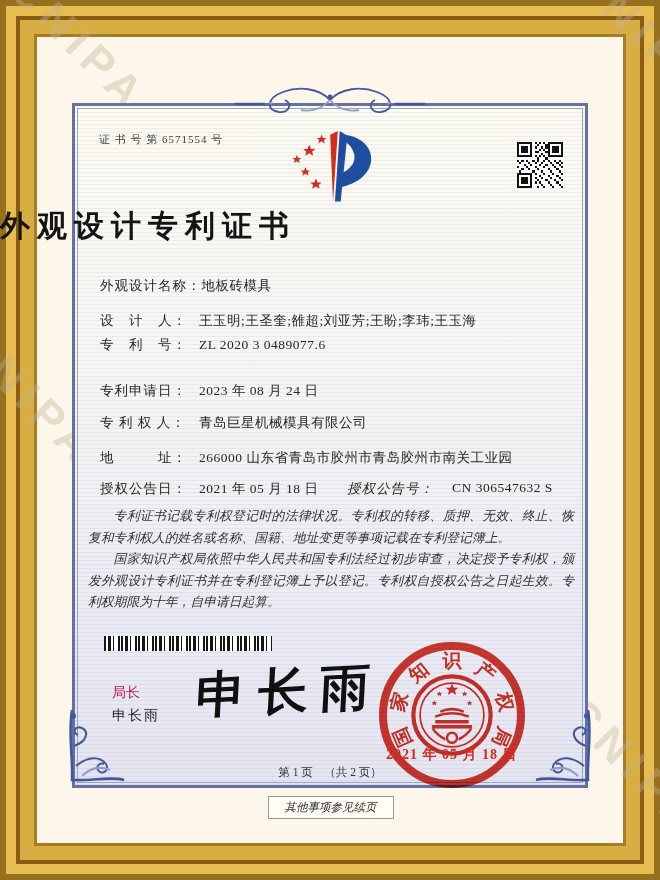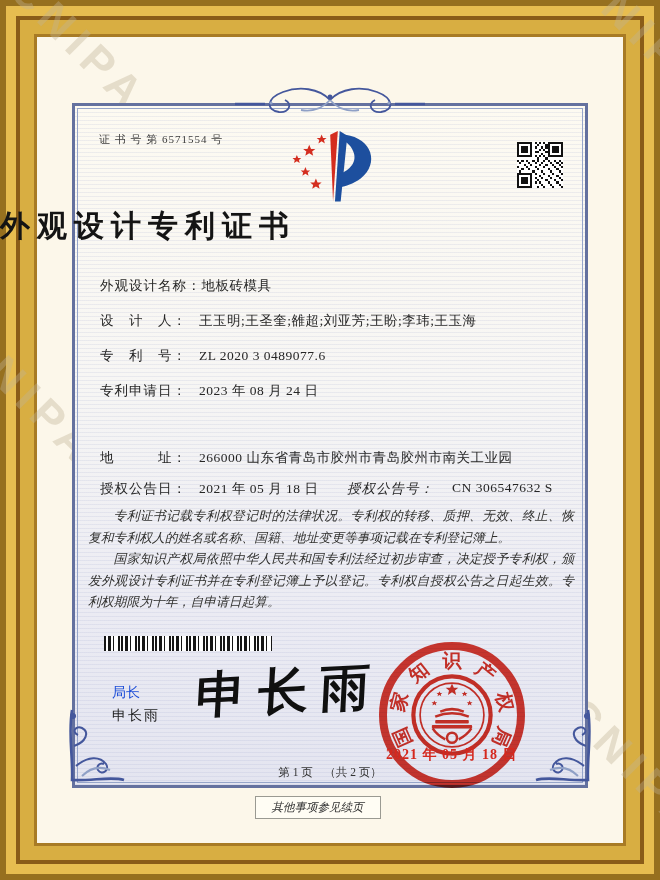--- a/index.html
+++ b/index.html
@@ -45,37 +45,37 @@
   .flabel{display:inline-block;min-width:99px;letter-spacing:1px;}
   .fvalue{letter-spacing:.5px;}
   .flabel2{position:absolute;left:247px;letter-spacing:1px;font-style:italic;}
   .fvalue2{position:absolute;left:352px;letter-spacing:.5px;}
   .paras{left:88px;top:506px;width:486px;font-size:12.8px;line-height:21.5px;
          text-align:justify;color:#30302e;font-style:italic;}
   .paras p{margin:0;text-indent:2em;}
   .barcode{left:104px;top:636px;width:168px;height:15px;background:
      repeating-linear-gradient(90deg,#161616 0 2px,#fff 2px 4px,#161616 4px 7px,#fff 7px 9px,
        #161616 9px 10px,#fff 10px 14px,#161616 14px 16px,#fff 16px 17px);}
-  .dir-title{left:112px;top:684px;font-size:14px;color:#1d4ed8;}
+  .dir-title{left:112px;top:684px;font-size:14px;color:#be185d;}
   .dir-name{left:112px;top:707px;font-size:14px;color:#222;letter-spacing:2px;}
   .signature{left:196px;top:658px;font-size:50px;font-weight:700;color:#101010;
       letter-spacing:12px;transform:rotate(-3deg) skewX(-6deg);font-family:"Liberation Serif",serif;}
   
   .seal{left:379px;top:642px;width:146px;height:146px;border-radius:50%;
         border:8px solid rgba(213,40,30,.92);box-sizing:border-box;
         mix-blend-mode:multiply;z-index:5;}
   .seal-char{position:absolute;left:50%;top:50%;width:24px;height:24px;margin:-12px 0 0 -12px;
         display:flex;align-items:center;justify-content:center;
         font-size:19px;font-weight:700;color:rgba(213,40,30,.95);}
   .seal-emblem{position:absolute;left:50%;top:50%;transform:translate(-50%,-50%);}
   .seal-date{left:386px;top:746px;font-size:14px;font-weight:700;color:#d5281e;
         letter-spacing:1px;z-index:6;}
   
   .page-line{left:72px;top:765px;width:516px;text-align:center;font-size:11.5px;color:#333;z-index:6;}
-  .cont-note{left:0;top:796px;width:635px;text-align:center;z-index:4;}
+  .cont-note{left:0;top:796px;width:635px;text-align:center;z-index:4;padding-left:13px;}
   .cont-note span{display:inline-block;border:1px solid #9a9a92;background:#fffdf4;
         padding:3px 16px;font-size:11.5px;color:#333;font-style:italic;}
 </style>
 </head>
 <body>
 
 <div class="page">
 
   <span class="wm" style="left:-8px;top:18px;">CNIPA</span>
   <span class="wm" style="left:556px;top:8px;">CNIPA</span>
@@ -151,25 +151,28 @@
   </svg>
 
   <div class="abs title">外观设计专利证书</div>
 
   <div class="abs frow" style="top:277px">
     <span class="flabel">外观设计名称：</span><span class="fvalue">地板砖模具</span>
   </div>
   <div class="abs frow" style="top:312px">
     <span class="flabel">设　计　人：</span><span class="fvalue">王玉明;王圣奎;雒超;刘亚芳;王盼;李玮;王玉海</span>
   </div>
-  <div class="abs frow" style="top:347px">
+  <div class="abs frow" style="top:336px">
     <span class="flabel">专　利　号：</span><span class="fvalue">ZL 2020 3 0489077.6</span>
   </div>
   <div class="abs frow" style="top:382px">
     <span class="flabel">专利申请日：</span><span class="fvalue">2023 年 08 月 24 日</span>
+  </div>
+  <div class="abs frow" style="top:414px">
+    <span class="flabel">专 利 权 人：</span><span class="fvalue">青岛巨星机械模具有限公司</span>
   </div>
   <div class="abs frow" style="top:449px">
     <span class="flabel">地　　　址：</span><span class="fvalue">266000 山东省青岛市胶州市青岛胶州市南关工业园</span>
   </div>
   <div class="abs frow" style="top:480px">
     <span class="flabel">授权公告日：</span><span class="fvalue">2021 年 05 月 18 日</span>
     <span class="flabel2">授权公告号：</span><span class="fvalue2">CN 306547632 S</span>
   </div>
 
   <div class="abs paras">

